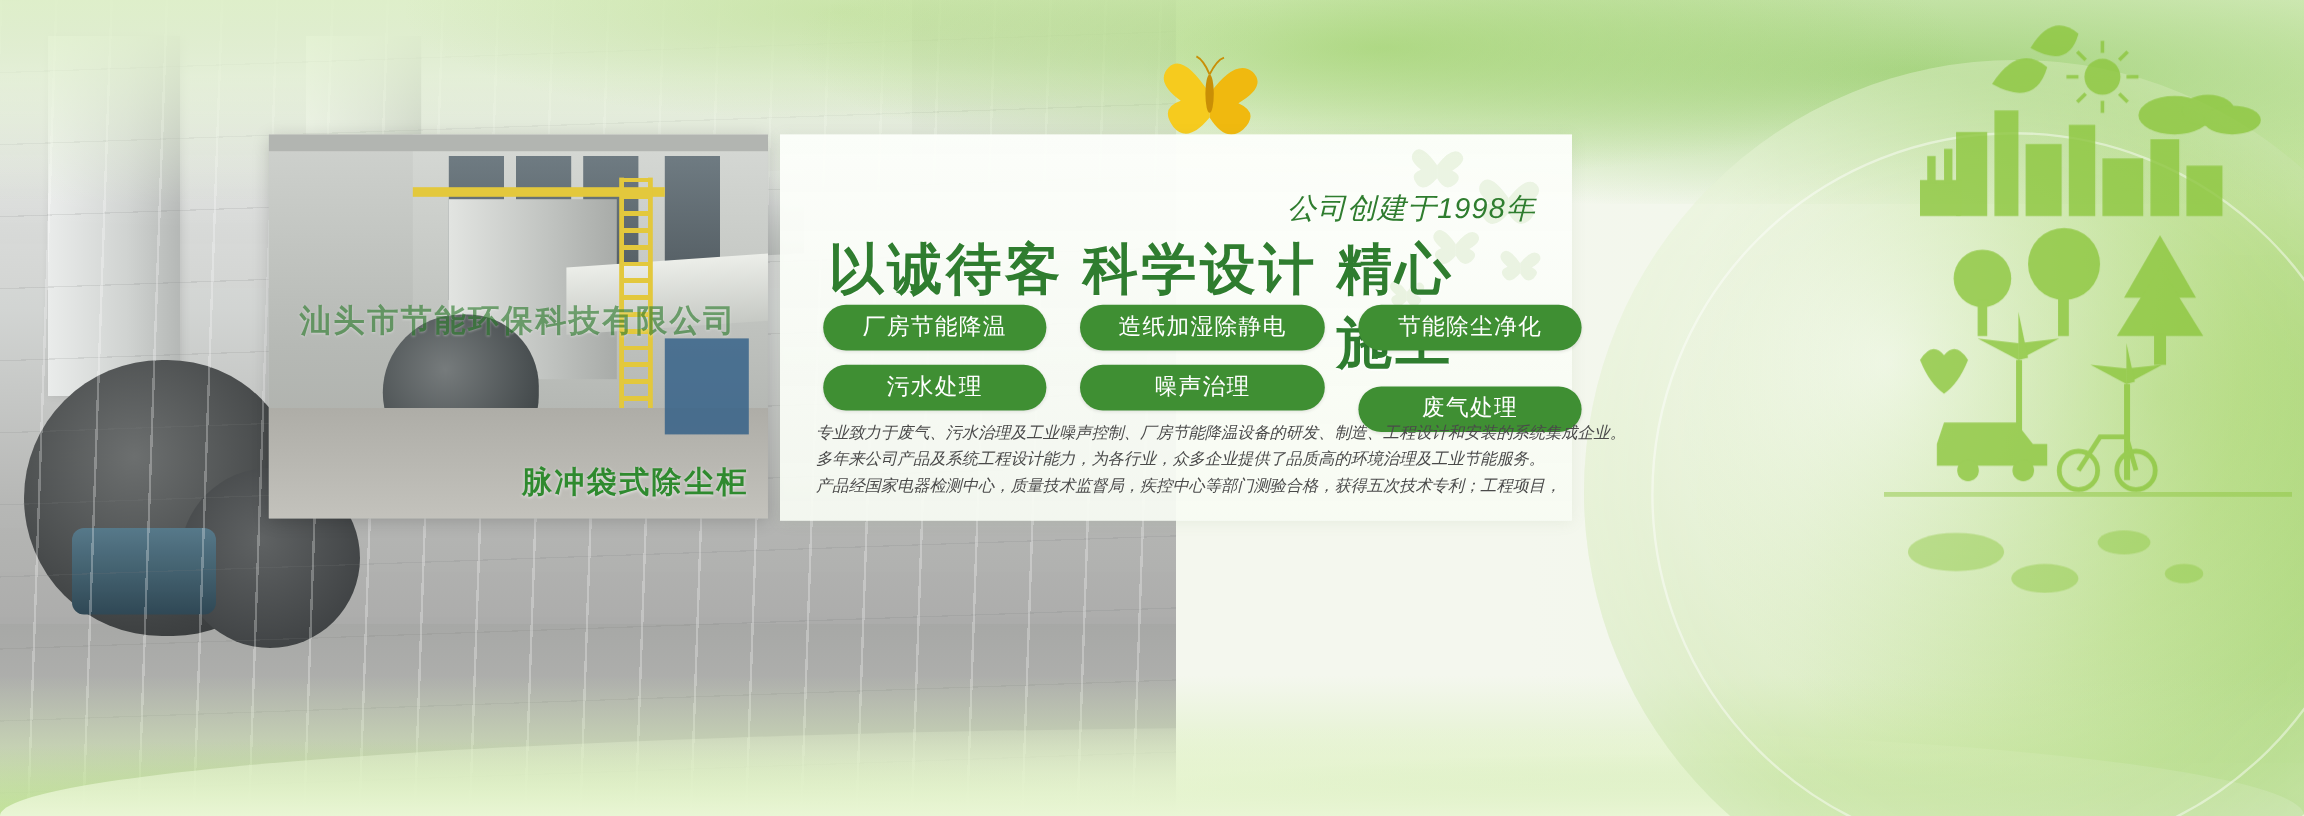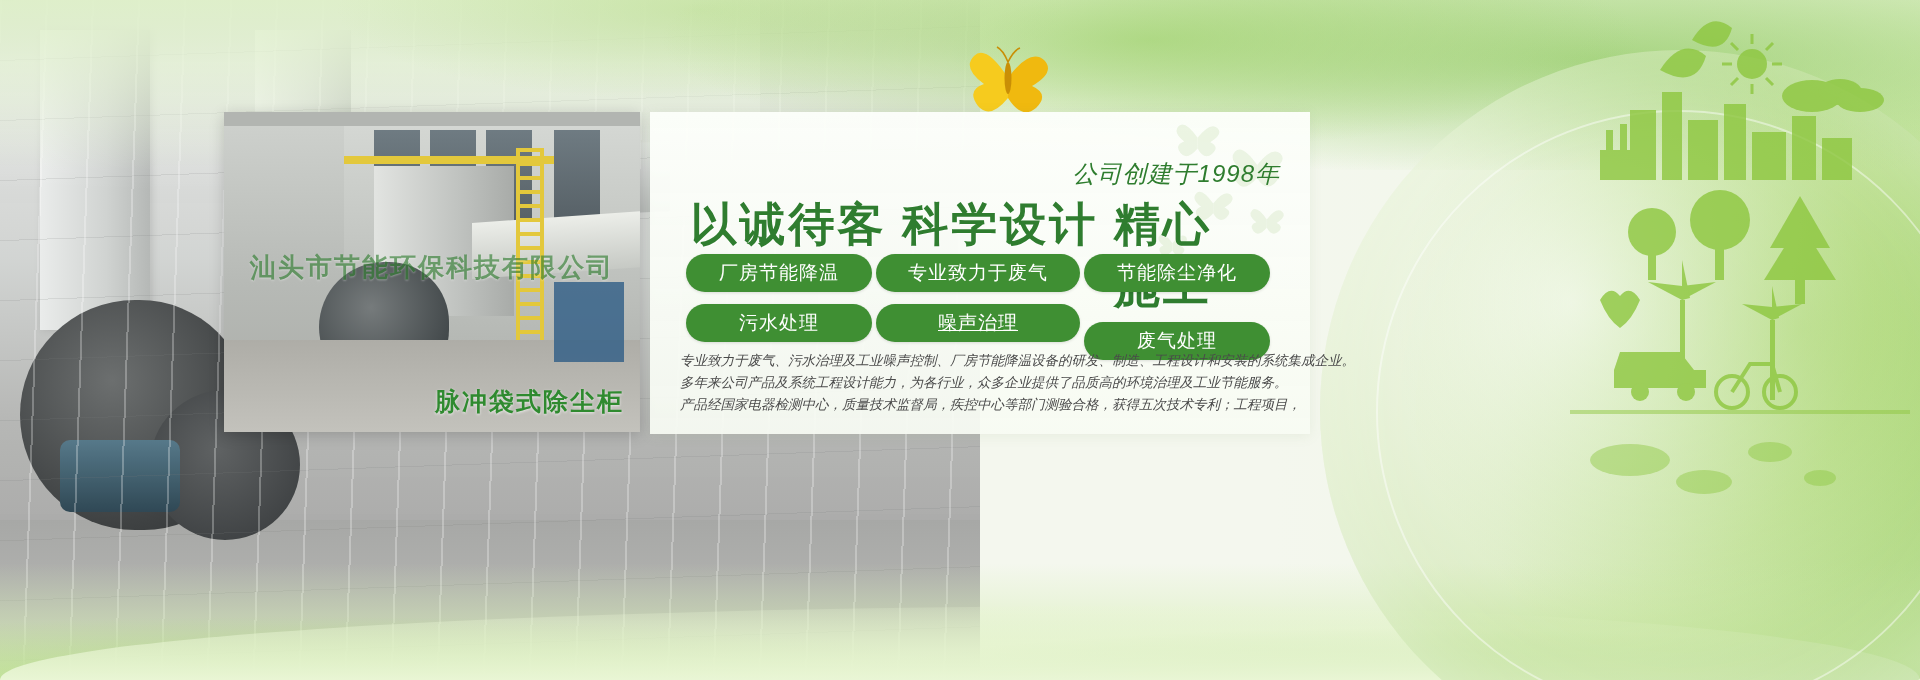--- a/index.html
+++ b/index.html
@@ -122,31 +122,31 @@
     font-size:24px;font-weight:400;font-style:italic;color:#2f7d2f;letter-spacing:1px;
   }
   .headline{
     position:absolute;left:0;top:82px;width:584px;text-align:right;padding-right:22px;
     box-sizing:border-box;
     font-size:46px;font-weight:700;color:#2f7d2f;letter-spacing:3px;
     text-shadow:1px 1px 0 rgba(255,255,255,.6);
   }
 
   .tags{position:absolute;left:36px;top:142px;width:600px;}
-  .tag-row{display:flex;gap:4px;margin-bottom:12px;}
+  .tag-row{display:flex;gap:28px;margin-bottom:12px;}
   .tag{
     height:38px;line-height:38px;border-radius:19px;background:#3f8f33;color:#ffffff;
     font-size:19px;letter-spacing:1px;text-align:center;padding:0 18px;white-space:nowrap;
     box-shadow:0 1px 3px rgba(0,0,0,.12);
   }
   .tag.w1{min-width:150px;}
   .tag.w2{min-width:168px;}
   .tag.w3{min-width:150px;}
   .tag.s1{min-width:150px;}
-  .tag.s2{min-width:168px;text-decoration:underline;}
+  .tag.s2{min-width:168px;}
   .tag.s3{min-width:150px;margin-top:18px;}
 
   .desc{
     position:absolute;left:30px;top:238px;width:620px;
     font-size:13.5px;line-height:1.62;color:#4a4a4a;font-style:italic;
   }
   .desc p{margin:0;white-space:nowrap;}
 
   
   .yellow-bf{position:absolute;left:965px;top:42px;width:86px;height:72px;}
@@ -321,21 +321,21 @@
         </g>
       </g>
     </svg>
 
     <div class="est-line">公司创建于1998年</div>
     <div class="headline">以诚待客 科学设计 精心施工</div>
 
     <div class="tags">
       <div class="tag-row">
         <div class="tag w1">厂房节能降温</div>
-        <div class="tag w2">专业致力于废气</div>
+        <div class="tag w2">造纸加湿除静电</div>
         <div class="tag w3">节能除尘净化</div>
       </div>
       <div class="tag-row">
         <div class="tag s1">污水处理</div>
         <div class="tag s2">噪声治理</div>
         <div class="tag s3">废气处理</div>
       </div>
     </div>
 
     <div class="desc">

